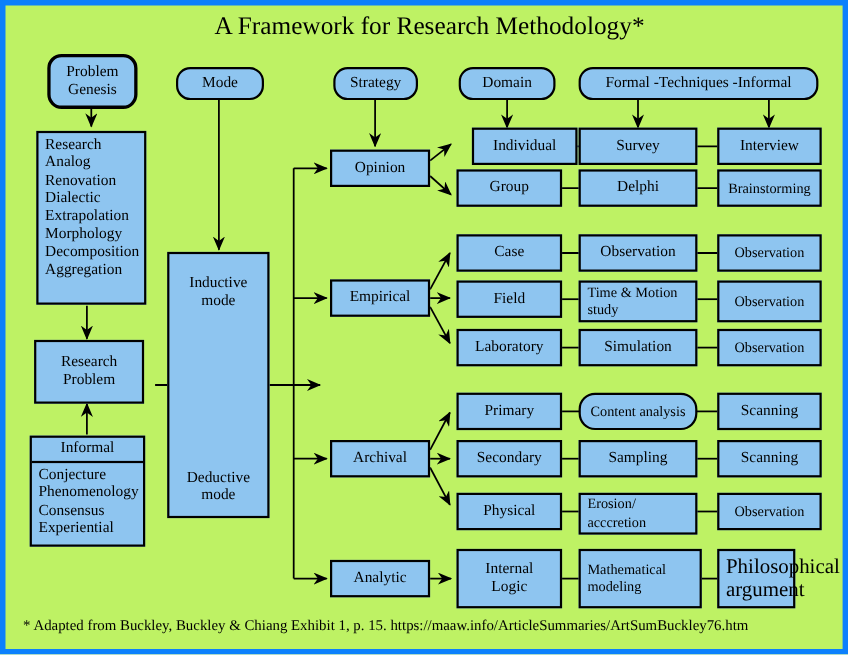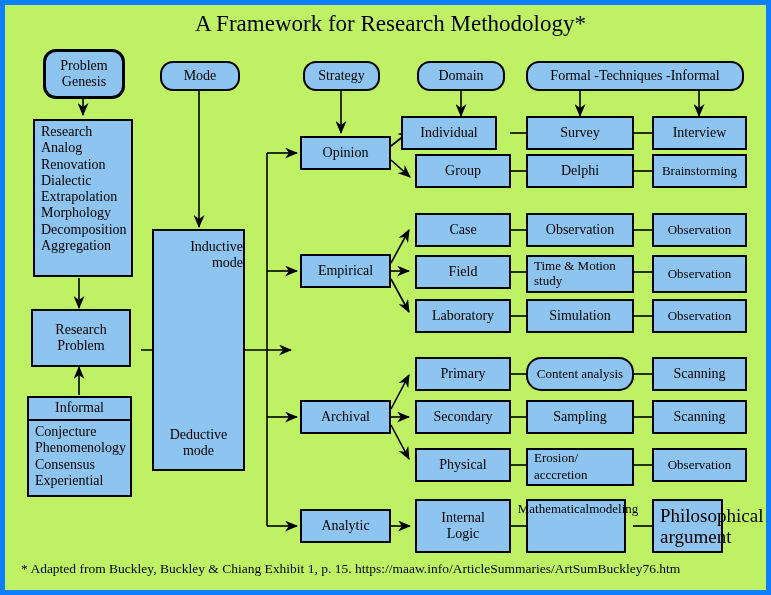--- a/index.html
+++ b/index.html
@@ -89,22 +89,22 @@
     position: absolute;
     background: #8ec5f0;
     border: 2px solid #000;
     box-sizing: border-box;
     font-family: "Liberation Serif", "DejaVu Serif", serif;
     color: #000;
     font-size: 14px;
     line-height: 1.15;
   }
   .modebox .mtop {
-    position: absolute; top: 8px; left: 0; right: 0;
-    text-align: right;
+    position: absolute; top: 19px; left: 0; right: 0;
+    text-align: center;
   }
   .modebox .mbot {
     position: absolute; bottom: 10px; left: 0; right: 0;
     text-align: center;
   }
   
   #wires {
     position: absolute;
     left: 0; top: 0;
     width: 771px; height: 595px;
@@ -259,21 +259,21 @@
     <span>Archival</span>
   </div>
   <div class="node" style="left:295px; top:504px; width:91px; height:34px;">
     <span>Analytic</span>
   </div>
 
   <div class="node pill" style="left:412px; top:56px; width:88px; height:30px;">
     <span>Domain</span>
   </div>
 
-  <div class="node" style="left:396px; top:111px; width:96px; height:34px;">
+  <div class="node" style="left:424px; top:111px; width:96px; height:34px;">
     <span>Individual</span>
   </div>
   <div class="node" style="left:410px; top:149px; width:96px; height:34px;">
     <span>Group</span>
   </div>
 
   <div class="node" style="left:410px; top:208px; width:96px; height:34px;">
     <span>Case</span>
   </div>
   <div class="node" style="left:410px; top:250px; width:96px; height:34px;">
@@ -324,21 +324,21 @@
     <span>Content analysis</span>
   </div>
   <div class="node" style="left:521px; top:395px; width:108px; height:34px;">
     <span>Sampling</span>
   </div>
   <div class="node left" style="left:521px; top:443px; width:108px; height:38px; flex-direction:column; align-items:flex-start; justify-content:space-between; font-size:13px;">
     <span>Erosion/</span>
     <span>acccretion</span>
   </div>
 
-  <div class="node left" style="left:521px; top:494px; width:100px; height:54px; flex-direction:row; align-items:flex-start; justify-content:center; font-size:13px;">
+  <div class="node left" style="left:521px; top:494px; width:112px; height:54px; flex-direction:column; align-items:flex-start; justify-content:center; font-size:13px;">
     <span>Mathematical</span>
     <span>modeling</span>
   </div>
 
   <div class="node" style="left:647px; top:111px; width:95px; height:34px;">
     <span>Interview</span>
   </div>
   <div class="node" style="left:647px; top:149px; width:95px; height:34px; font-size:13px;">
     <span>Brainstorming</span>
   </div>

